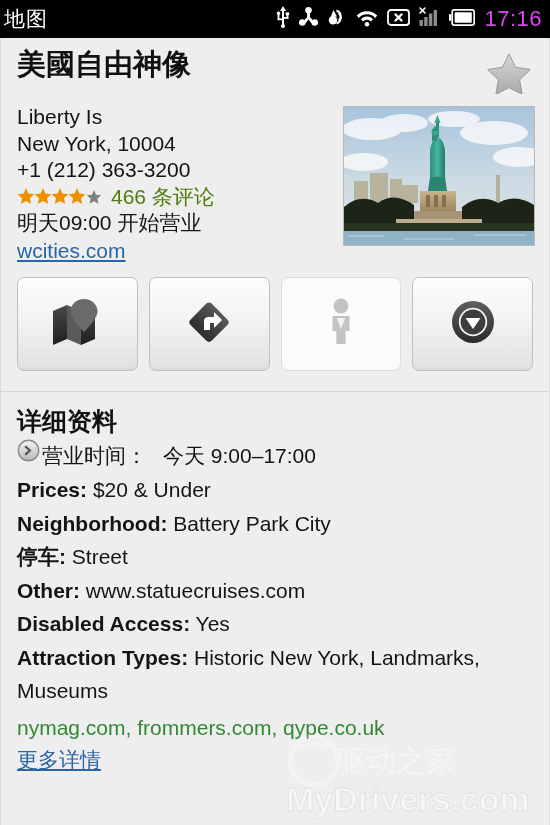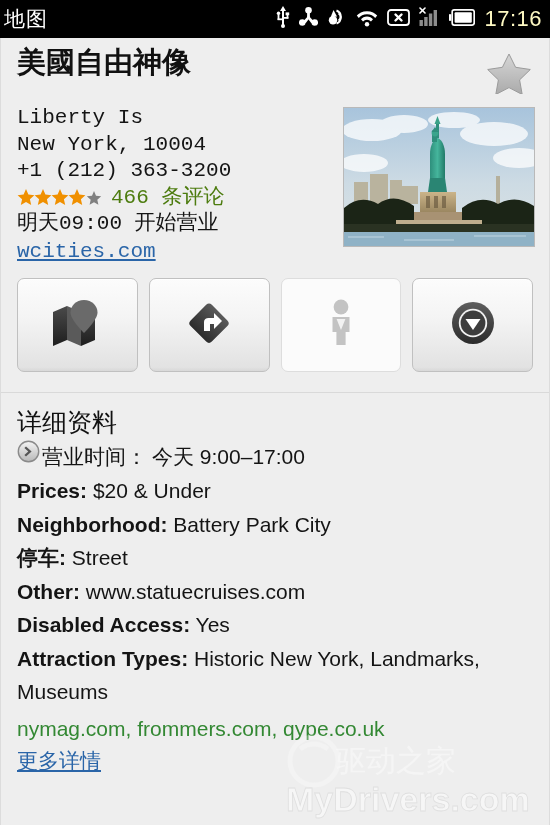--- a/index.html
+++ b/index.html
@@ -33,40 +33,39 @@
   }
   .status-spacer { flex: 1 1 auto; }
   .status-icons {
     display: flex;
     align-items: center;
     gap: 9px;
     flex: 0 0 auto;
   }
   .sicon { display: block; }
   .status-clock {
-    color: #fef9c3;
+    color: #d946ef;
     font-size: 22px;
     margin-left: 9px;
     letter-spacing: 0.5px;
   }
 
   
   .content {
     position: relative;
     height: 787px;
     background: #eeeeee;
     border-left: 1px solid #dcdcdc;
     border-right: 1px solid #dcdcdc;
   }
 
   
   .header {
     position: relative;
     padding: 10px 14px 0 16px;
-    font-family: Liberation Mono, monospace;
   }
   .title-row {
     display: flex;
     align-items: flex-start;
     justify-content: space-between;
   }
   .place-title {
     font-size: 29px;
     font-weight: bold;
     color: #111111;
@@ -153,21 +152,21 @@
     background: #d9d9d9;
     margin-top: 20px;
   }
 
   
   .details {
     padding: 14px 16px 0 16px;
   }
   .details-title {
     font-size: 25px;
-    font-weight: normal;
+    font-weight: bold;
     color: #111111;
     line-height: 1.2;
     margin-bottom: 3px;
   }
   .detail-line {
     font-size: 21px;
     color: #141414;
     line-height: 33.5px;
   }
   .detail-line b { font-weight: bold; }
@@ -491,21 +490,21 @@
               <linearGradient id="hg" x1="0" y1="0" x2="0" y2="1">
                 <stop offset="0%" stop-color="#f4f4f4"></stop>
                 <stop offset="100%" stop-color="#b8b8b8"></stop>
               </linearGradient>
             </defs>
             <circle cx="11.5" cy="11.5" r="10.2" fill="url(#hg)" stroke="#8a8a8a" stroke-width="1.4"></circle>
             <path d="M9 6.6 L14.6 11.5 L9 16.4 L7.4 14.9 L11.3 11.5 L7.4 8.1 Z" fill="#555555"></path>
           </svg>
         </span>
         <span class="detail-line">营业时间：</span>
-        <span class="detail-line" style="margin-left:5px;">今天 9:00–17:00</span>
+        <span class="detail-line" style="margin-left:16px;">今天 9:00–17:00</span>
       </div>
 
       <div class="detail-line">
         <b>Prices:</b> 
         <span>$20 &amp; Under</span>
       </div>
 
       <div class="detail-line">
         <b>Neighborhood:</b> 
         <span>Battery Park City</span>

